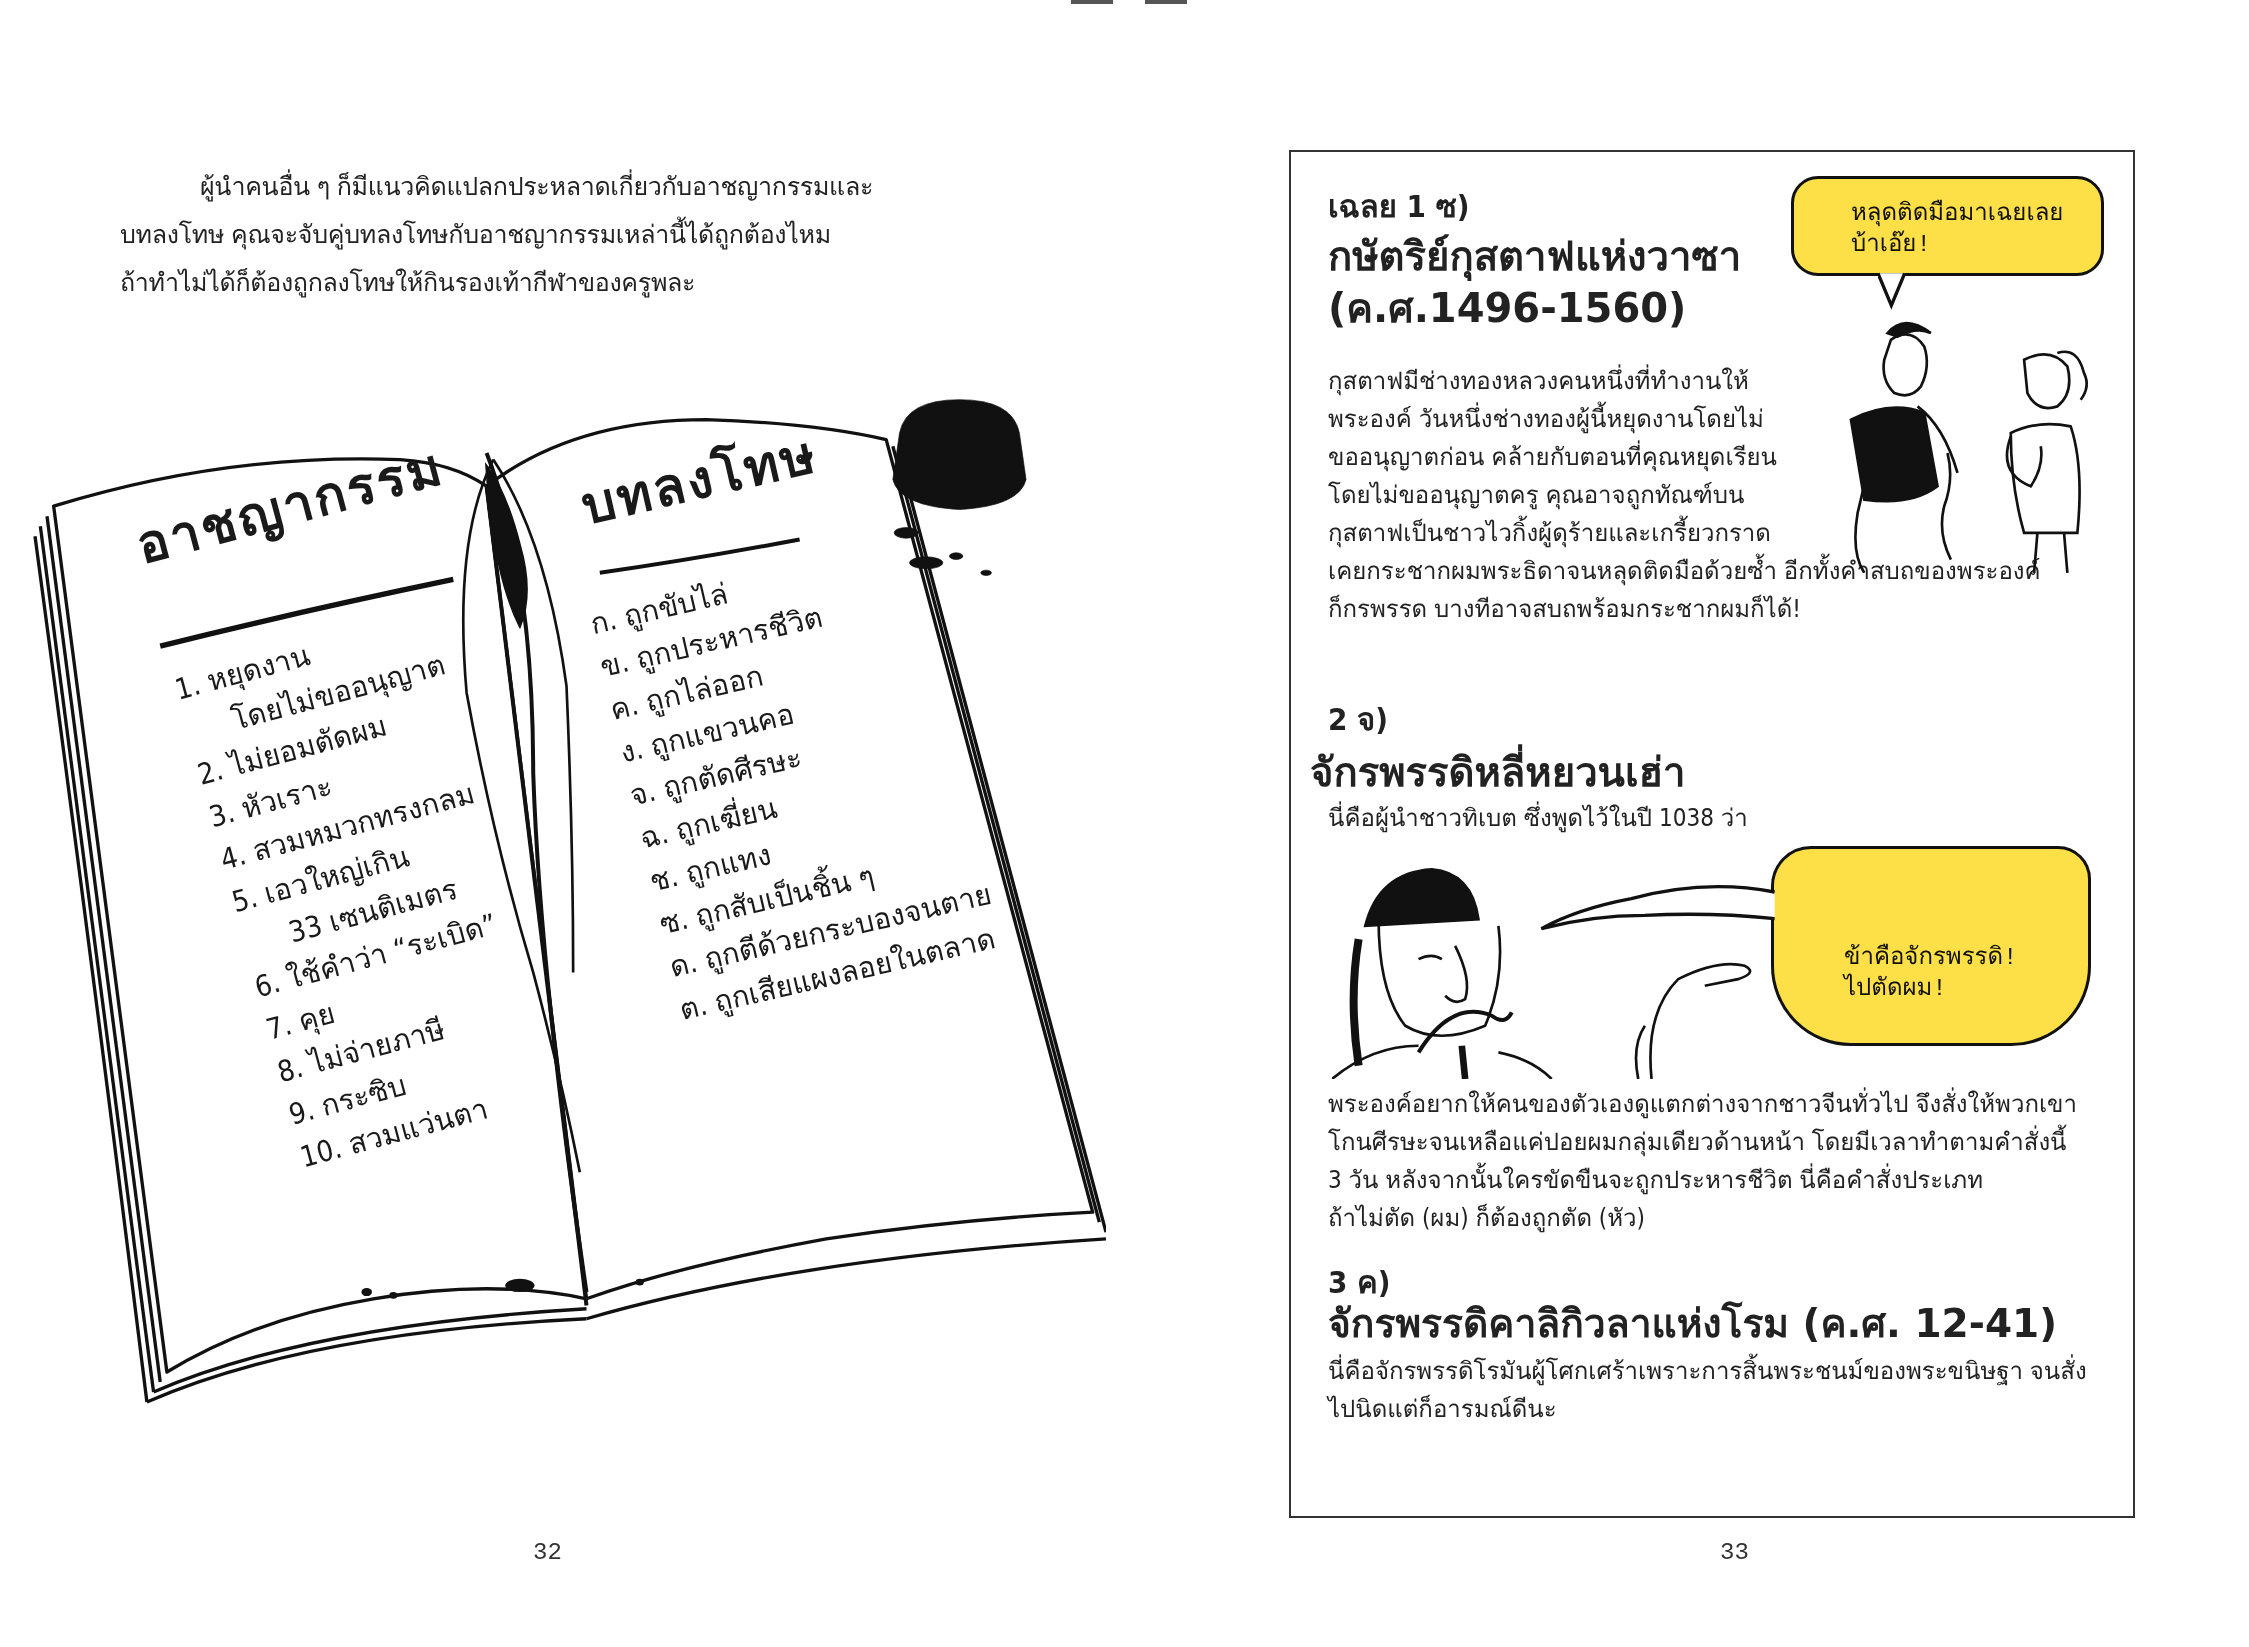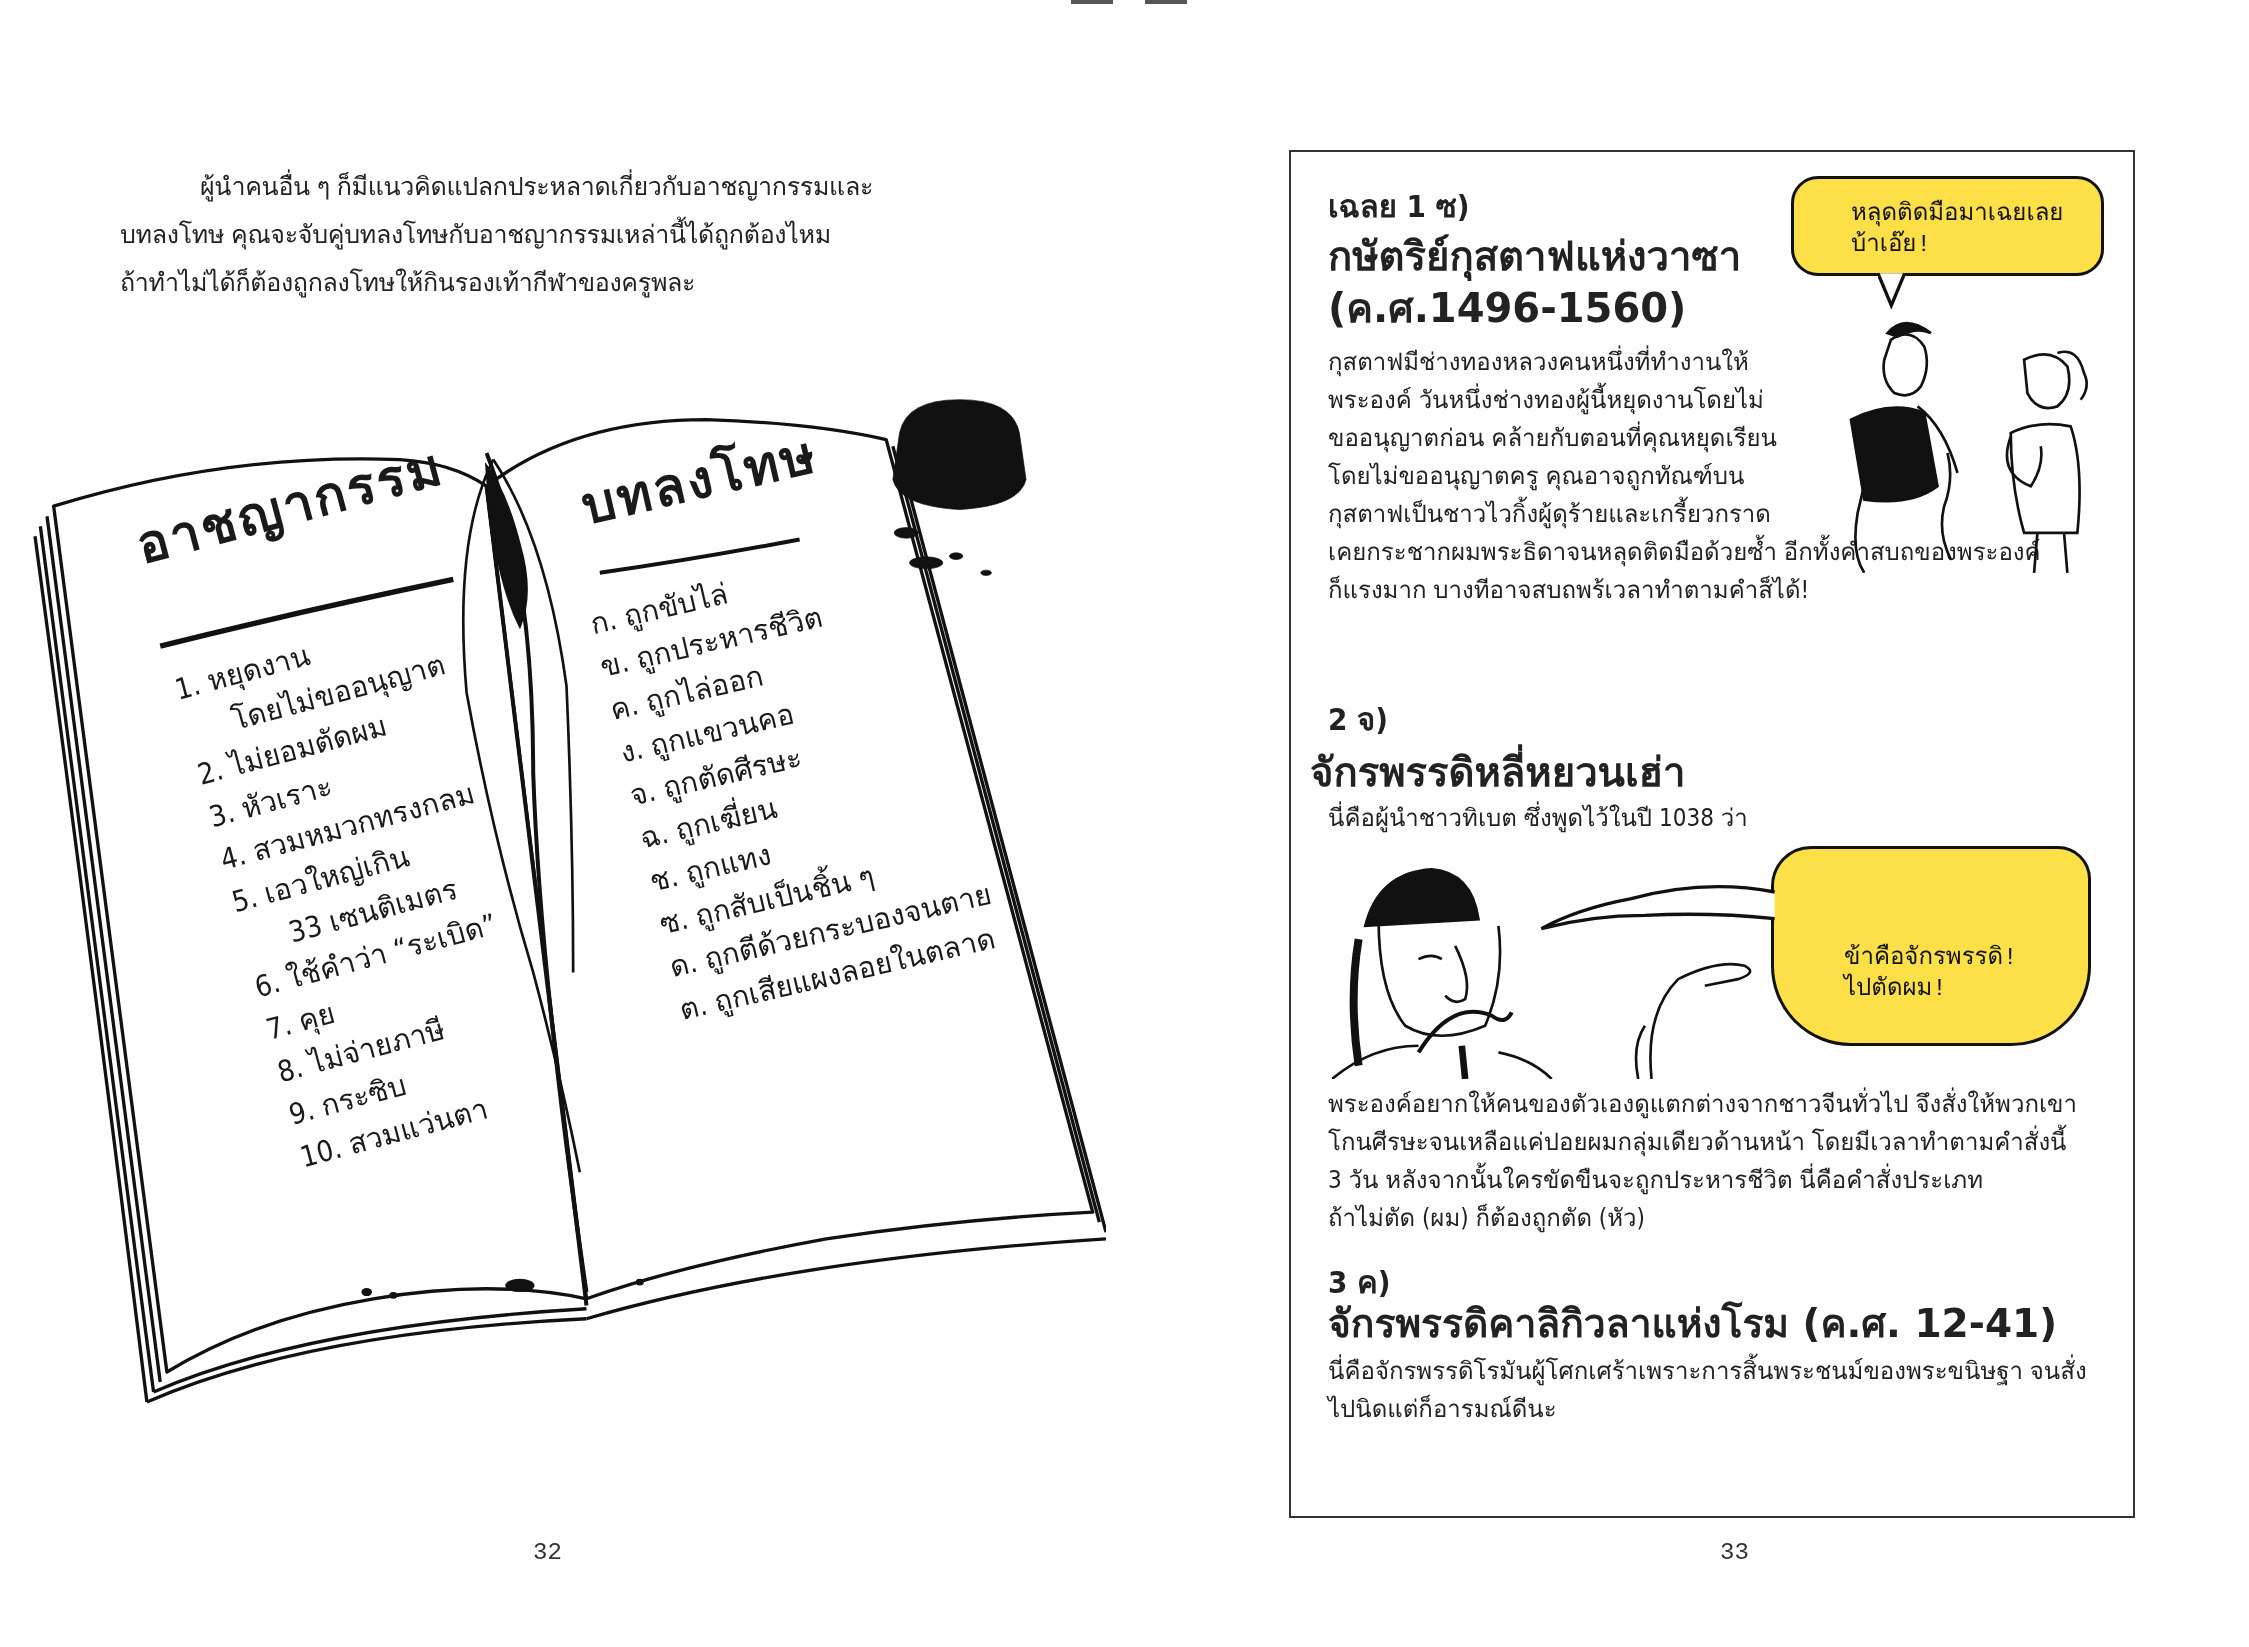--- a/index.html
+++ b/index.html
@@ -137,28 +137,28 @@
 
 <div class="abs pagenum" style="left:533px;">32</div>
 
 <div class="abs answer-box"></div>
 
 <div class="abs sec-label" style="left:1328px;top:181px;">เฉลย 1 ซ)</div>
 <div class="abs sec-title" style="left:1328px;top:230px;">
   <div>กษัตริย์กุสตาฟแห่งวาซา</div>
   <div>(ค.ศ.1496-1560)</div>
 </div>
-<div class="abs body-text" style="left:1328px;top:343px;width:779px;">
+<div class="abs body-text" style="left:1328px;top:362px;width:779px;">
   <p>กุสตาฟมีช่างทองหลวงคนหนึ่งที่ทำงานให้</p>
   <p>พระองค์  วันหนึ่งช่างทองผู้นี้หยุดงานโดยไม่</p>
   <p>ขออนุญาตก่อน  คล้ายกับตอนที่คุณหยุดเรียน</p>
   <p>โดยไม่ขออนุญาตครู คุณอาจถูกทัณฑ์บน</p>
   <p>กุสตาฟเป็นชาวไวกิ้งผู้ดุร้ายและเกรี้ยวกราด</p>
   <p>เคยกระชากผมพระธิดาจนหลุดติดมือด้วยซ้ำ อีกทั้งคำสบถของพระองค์</p>
-  <p>ก็แรงมาก  บางทีอาจสบถพร้เวลาทำตามคำส็ได้!</p>
+  <p>ก็กรพรรด  บางทีอาจสบถพร้อมกระชากผมก็ได้!</p>
 </div>
 
 <div class="bubble" style="left:1791px;top:176px;width:313px;height:100px;padding:18.6px 0 0 57px;">
   <div>หลุดติดมือมาเฉยเลย</div>
   <div>บ้าเอ๊ย!</div>
 </div>
 <svg class="bubble-tail" style="left:1878px;top:272px;" width="40" height="40" viewBox="0 0 60 60">
   <path d="M0 2 L20 50 L40 2" fill="#fff" stroke="#111" stroke-width="5"></path>
 </svg>
 

